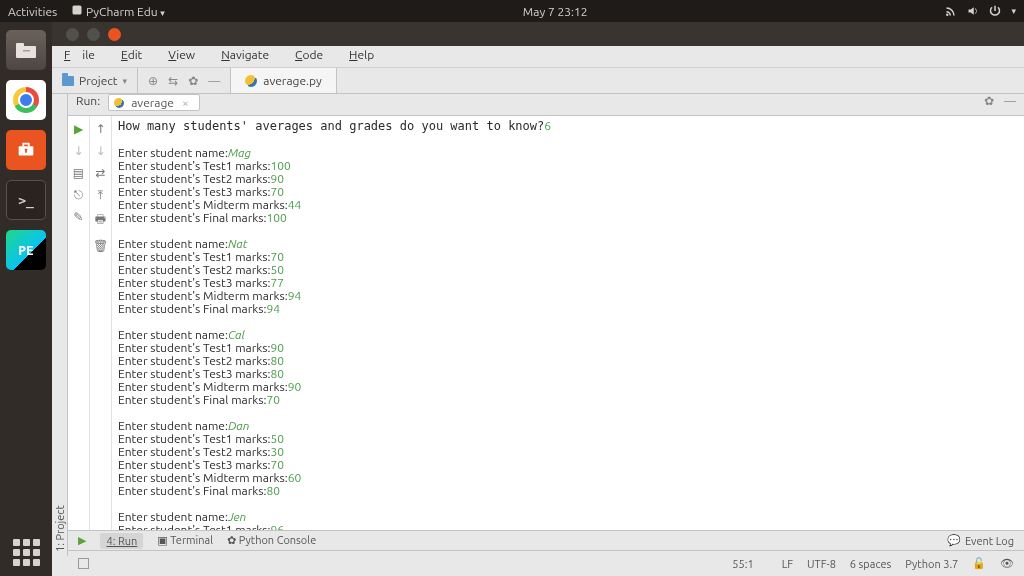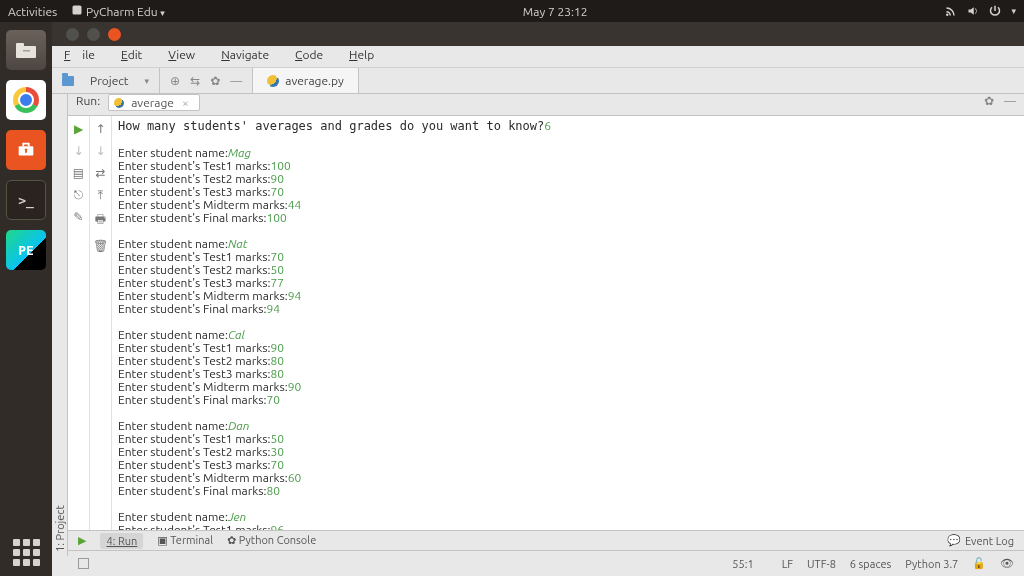--- a/index.html
+++ b/index.html
@@ -33,21 +33,21 @@
 .pyc-title { height:24px; background:#3a3430; color:#e9e4e0; font-size:12px; display:flex; align-items:center; padding:0 6px; }
 .pyc-title .t { flex:1; text-align:center; font-weight:500; }
 .pyc-title .winbtn { width:13px; height:13px; border-radius:50%; margin-left:8px; display:inline-block; }
 .pyc-title .min { background:#50504c; } .pyc-title .max { background:#50504c; } .pyc-title .close { background:#e95420; }
 
 .pyc-menu { height:22px; background:#e8e8e8; display:flex; align-items:flex-start; gap:14px; padding:0 6px; font-size:12px; color:#333; border-bottom:1px solid #cfcfcf; }
 .pyc-menu span { padding:2px 6px; }
 .pyc-menu span u { text-decoration:underline; }
 
 .pyc-tabs { height:26px; background:#e8e8e8; border-bottom:1px solid #c3c3c3; display:flex; align-items:stretch; font-size:12px; color:#444; }
-.proj-btn { display:flex; align-items:center; gap:16px; padding:0 10px; border-right:1px solid #c3c3c3; }
+.proj-btn { display:flex; align-items:center; gap:5px; padding:0 10px; border-right:1px solid #c3c3c3; }
 .proj-btn .folder { width:12px; height:10px; background:#5b98d1; border-radius:1px; position:relative; }
 .proj-btn .folder::before { content:""; position:absolute; top:-3px; left:0; width:6px; height:3px; background:#5b98d1; border-radius:1px 1px 0 0; }
 .tab-tools { display:flex; align-items:center; gap:10px; padding:0 10px; color:#888; font-size:12px; border-right:1px solid #c3c3c3; }
 .file-tab { display:flex; align-items:center; gap:6px; padding:0 14px; background:#f5f5f5; border-right:1px solid #c3c3c3; position:relative; }
 .file-tab .pyicon { width:12px; height:12px; border-radius:50%; background:radial-gradient(circle at 30% 30%, #f2c037 50%, transparent 51%), radial-gradient(circle at 70% 70%, #3776ab 50%, transparent 51%); }
 
 .left-gutter { position:absolute; left:0; top:72px; bottom:20px; width:16px; background:#e8e8e8; border-right:1px solid #c3c3c3; display:flex; justify-content:center; }
 .left-gutter .v { writing-mode:vertical-rl; transform:rotate(180deg); font-size:11px; color:#555; padding-top:4px; }
 
 

